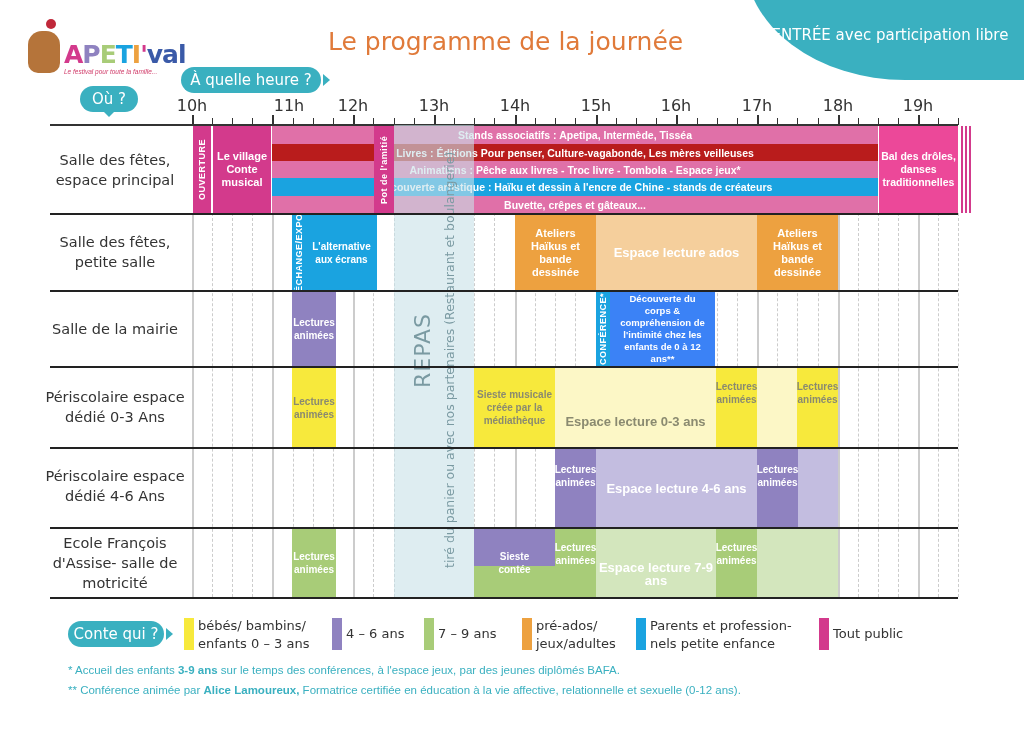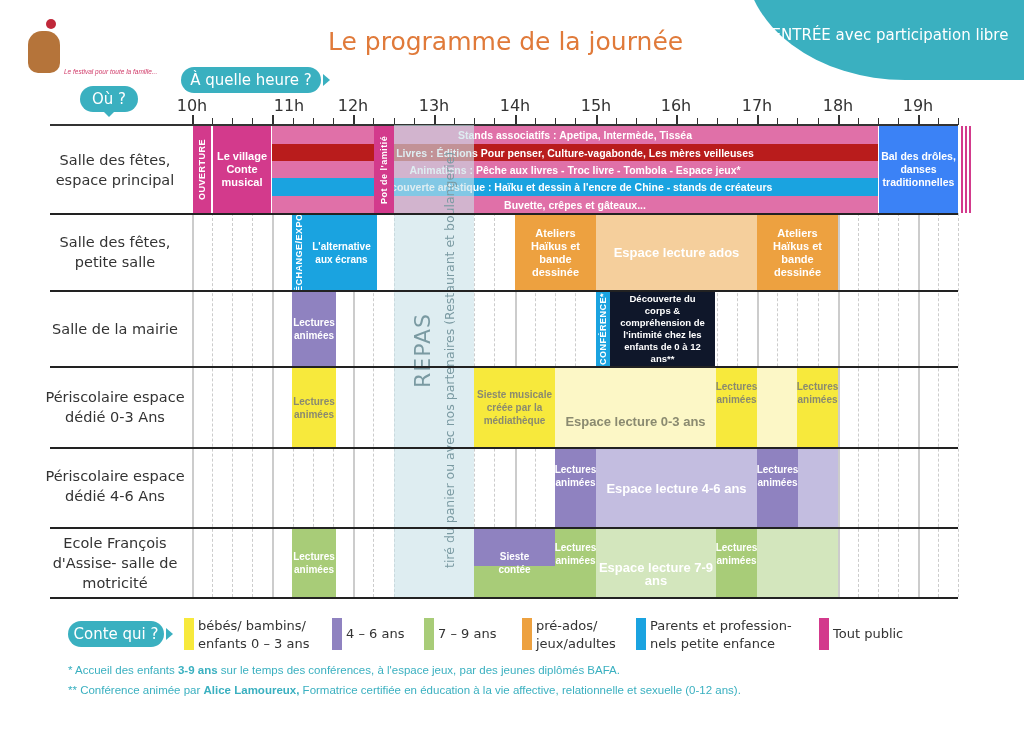--- a/index.html
+++ b/index.html
@@ -34,20 +34,21 @@
 </style>
 </head>
 <body>
 
 <div class="blob"></div>
 <div class="entree">ENTRÉE avec participation libre</div>
 
 <div class="logo">
   <div class="abs" style="left:0;top:6px;width:32px;height:42px;background:#b5743a;border-radius:14px 14px 10px 10px;"></div>
   <div class="abs" style="left:18px;top:-6px;width:10px;height:10px;background:#c0283a;border-radius:50%;"></div>
+  <div class="logo-title"><span style="color:#d33a8c">A</span><span style="color:#8f82c0">P</span><span style="color:#a8cc78">E</span><span style="color:#1aa3e0">T</span><span style="color:#eda140">I</span><span style="color:#d33a8c">'</span><span style="color:#3a5aa8">val</span></div>
   <div class="logo-sub">Le festival pour toute la famille...</div>
 </div>
 
 <div class="title">Le programme de la journée</div>
 
 <div class="pill" style="left:181px;top:67px;width:140px;height:26px;line-height:26px;font-size:15px;"><span>À quelle heure ?</span></div>
 <div class="pill-tri" style="left:323px;top:74px;"></div>
 
 <div class="pill" style="left:80px;top:86px;width:58px;height:26px;line-height:26px;font-size:15px;"><span>Où ?</span></div>
 <div class="abs" style="left:103px;top:111px;width:0;height:0;border-left:6px solid transparent;border-right:6px solid transparent;border-top:6px solid #3ab0c0;"></div>
@@ -153,40 +154,40 @@
 <div class="rowlabel" style="top:528px;height:69px;">Ecole François d'Assise- salle de motricité</div>
 
 <div class="blk vtext" style="left:193px;top:126px;width:18px;height:87px;background:#d33a8c;">OUVERTURE</div>
 <div class="blk" style="left:213px;top:126px;width:58px;height:87px;background:#d33a8c;font-size:11px;">Le village Conte musical</div>
 <div class="stripe" style="top:126px;height:18px;background:#e070a8;">Stands associatifs : Apetipa, Intermède, Tisséa</div>
 <div class="stripe" style="top:144px;height:17px;background:#b91c1c;">Livres : Éditions Pour penser, Culture-vagabonde, Les mères veilleuses</div>
 <div class="stripe" style="top:161px;height:17px;background:#e070a8;">Animations : Pêche aux livres - Troc livre - Tombola - Espace jeux*</div>
 <div class="stripe" style="top:178px;height:18px;background:#1aa3e0;">Découverte artistique : Haïku et dessin à l'encre de Chine - stands de créateurs</div>
 <div class="stripe" style="top:196px;height:17px;background:#e070a8;">Buvette, crêpes et gâteaux...</div>
 <div class="blk vtext" style="left:374px;top:126px;width:20px;height:87px;background:#d33a8c;">Pot de l'amitié</div>
-<div class="blk" style="left:879px;top:126px;width:79px;height:87px;background:#3b82f6;font-size:10.5px;">Bal des drôles, danses traditionnelles</div>
+<div class="blk" style="left:879px;top:126px;width:79px;height:87px;background:#ec4899;font-size:10.5px;">Bal des drôles, danses traditionnelles</div>
 <div>
   <div class="abs" style="left:961px;top:126px;width:2px;height:87px;background:#d33a8c;"></div>
   <div class="abs" style="left:965px;top:126px;width:2px;height:87px;background:#d33a8c;"></div>
   <div class="abs" style="left:969px;top:126px;width:2px;height:87px;background:#d33a8c;"></div>
 </div>
 
 <div class="repas"></div>
 <div class="repas-big">REPAS</div>
 <div class="repas-small">tiré du panier ou avec nos partenaires (Restaurant et boulangerie)</div>
 
 <div class="blk vtext" style="left:292px;top:215px;width:14px;height:75px;background:#1aa3e0;">ÉCHANGE/EXPO</div>
 <div class="blk" style="left:306px;top:215px;width:71px;height:75px;background:#1aa3e0;font-size:10px;">L'alternative aux écrans</div>
 <div class="blk" style="left:515px;top:215px;width:81px;height:75px;background:#eda140;font-size:11px;padding:0 14px;">Ateliers Haïkus et bande dessinée</div>
 <div class="blk" style="left:596px;top:215px;width:161px;height:75px;background:#f5cf9c;">Espace lecture ados</div>
 <div class="blk" style="left:757px;top:215px;width:81px;height:75px;background:#eda140;font-size:11px;padding:0 14px;">Ateliers Haïkus et bande dessinée</div>
 
 <div class="blk" style="left:292px;top:292px;width:44px;height:74px;background:#8f82c0;font-size:10px;">Lectures animées</div>
 <div class="blk vtext" style="left:596px;top:292px;width:14px;height:74px;background:#1aa3e0;">CONFÉRENCE*</div>
-<div class="blk" style="left:610px;top:292px;width:105px;height:74px;background:#0f172a;font-size:9.5px;line-height:12px;padding:0 6px;">Découverte du corps &amp; compréhension de l'intimité chez les enfants de 0 à 12 ans**</div>
+<div class="blk" style="left:610px;top:292px;width:105px;height:74px;background:#3b82f6;font-size:9.5px;line-height:12px;padding:0 6px;">Découverte du corps &amp; compréhension de l'intimité chez les enfants de 0 à 12 ans**</div>
 
 <div class="blk" style="left:292px;top:368px;width:44px;height:79px;background:#f7e93c;color:#8a8a70;font-size:10px;">Lectures animées</div>
 <div class="blk" style="left:474px;top:368px;width:81px;height:79px;background:#f7e93c;color:#8a8a70;font-size:10px;">Sieste musicale créée par la médiathèque</div>
 <div class="blk" style="left:555px;top:368px;width:161px;height:79px;background:#fcf7c6;color:#8a8a70;padding-top:28px;">Espace lecture 0-3 ans</div>
 <div class="blk" style="left:716px;top:368px;width:41px;height:79px;background:#f7e93c;color:#8a8a70;font-size:10px;align-items:flex-start;padding-top:12px;">Lectures animées</div>
 <div class="blk" style="left:757px;top:368px;width:40px;height:79px;background:#fcf7c6;"></div>
 <div class="blk" style="left:797px;top:368px;width:41px;height:79px;background:#f7e93c;color:#8a8a70;font-size:10px;align-items:flex-start;padding-top:12px;">Lectures animées</div>
 
 <div class="blk" style="left:555px;top:449px;width:41px;height:78px;background:#8f82c0;font-size:10px;align-items:flex-start;padding-top:14px;">Lectures animées</div>
 <div class="blk" style="left:596px;top:449px;width:161px;height:78px;background:#c3bde0;">Espace lecture 4-6 ans</div>

